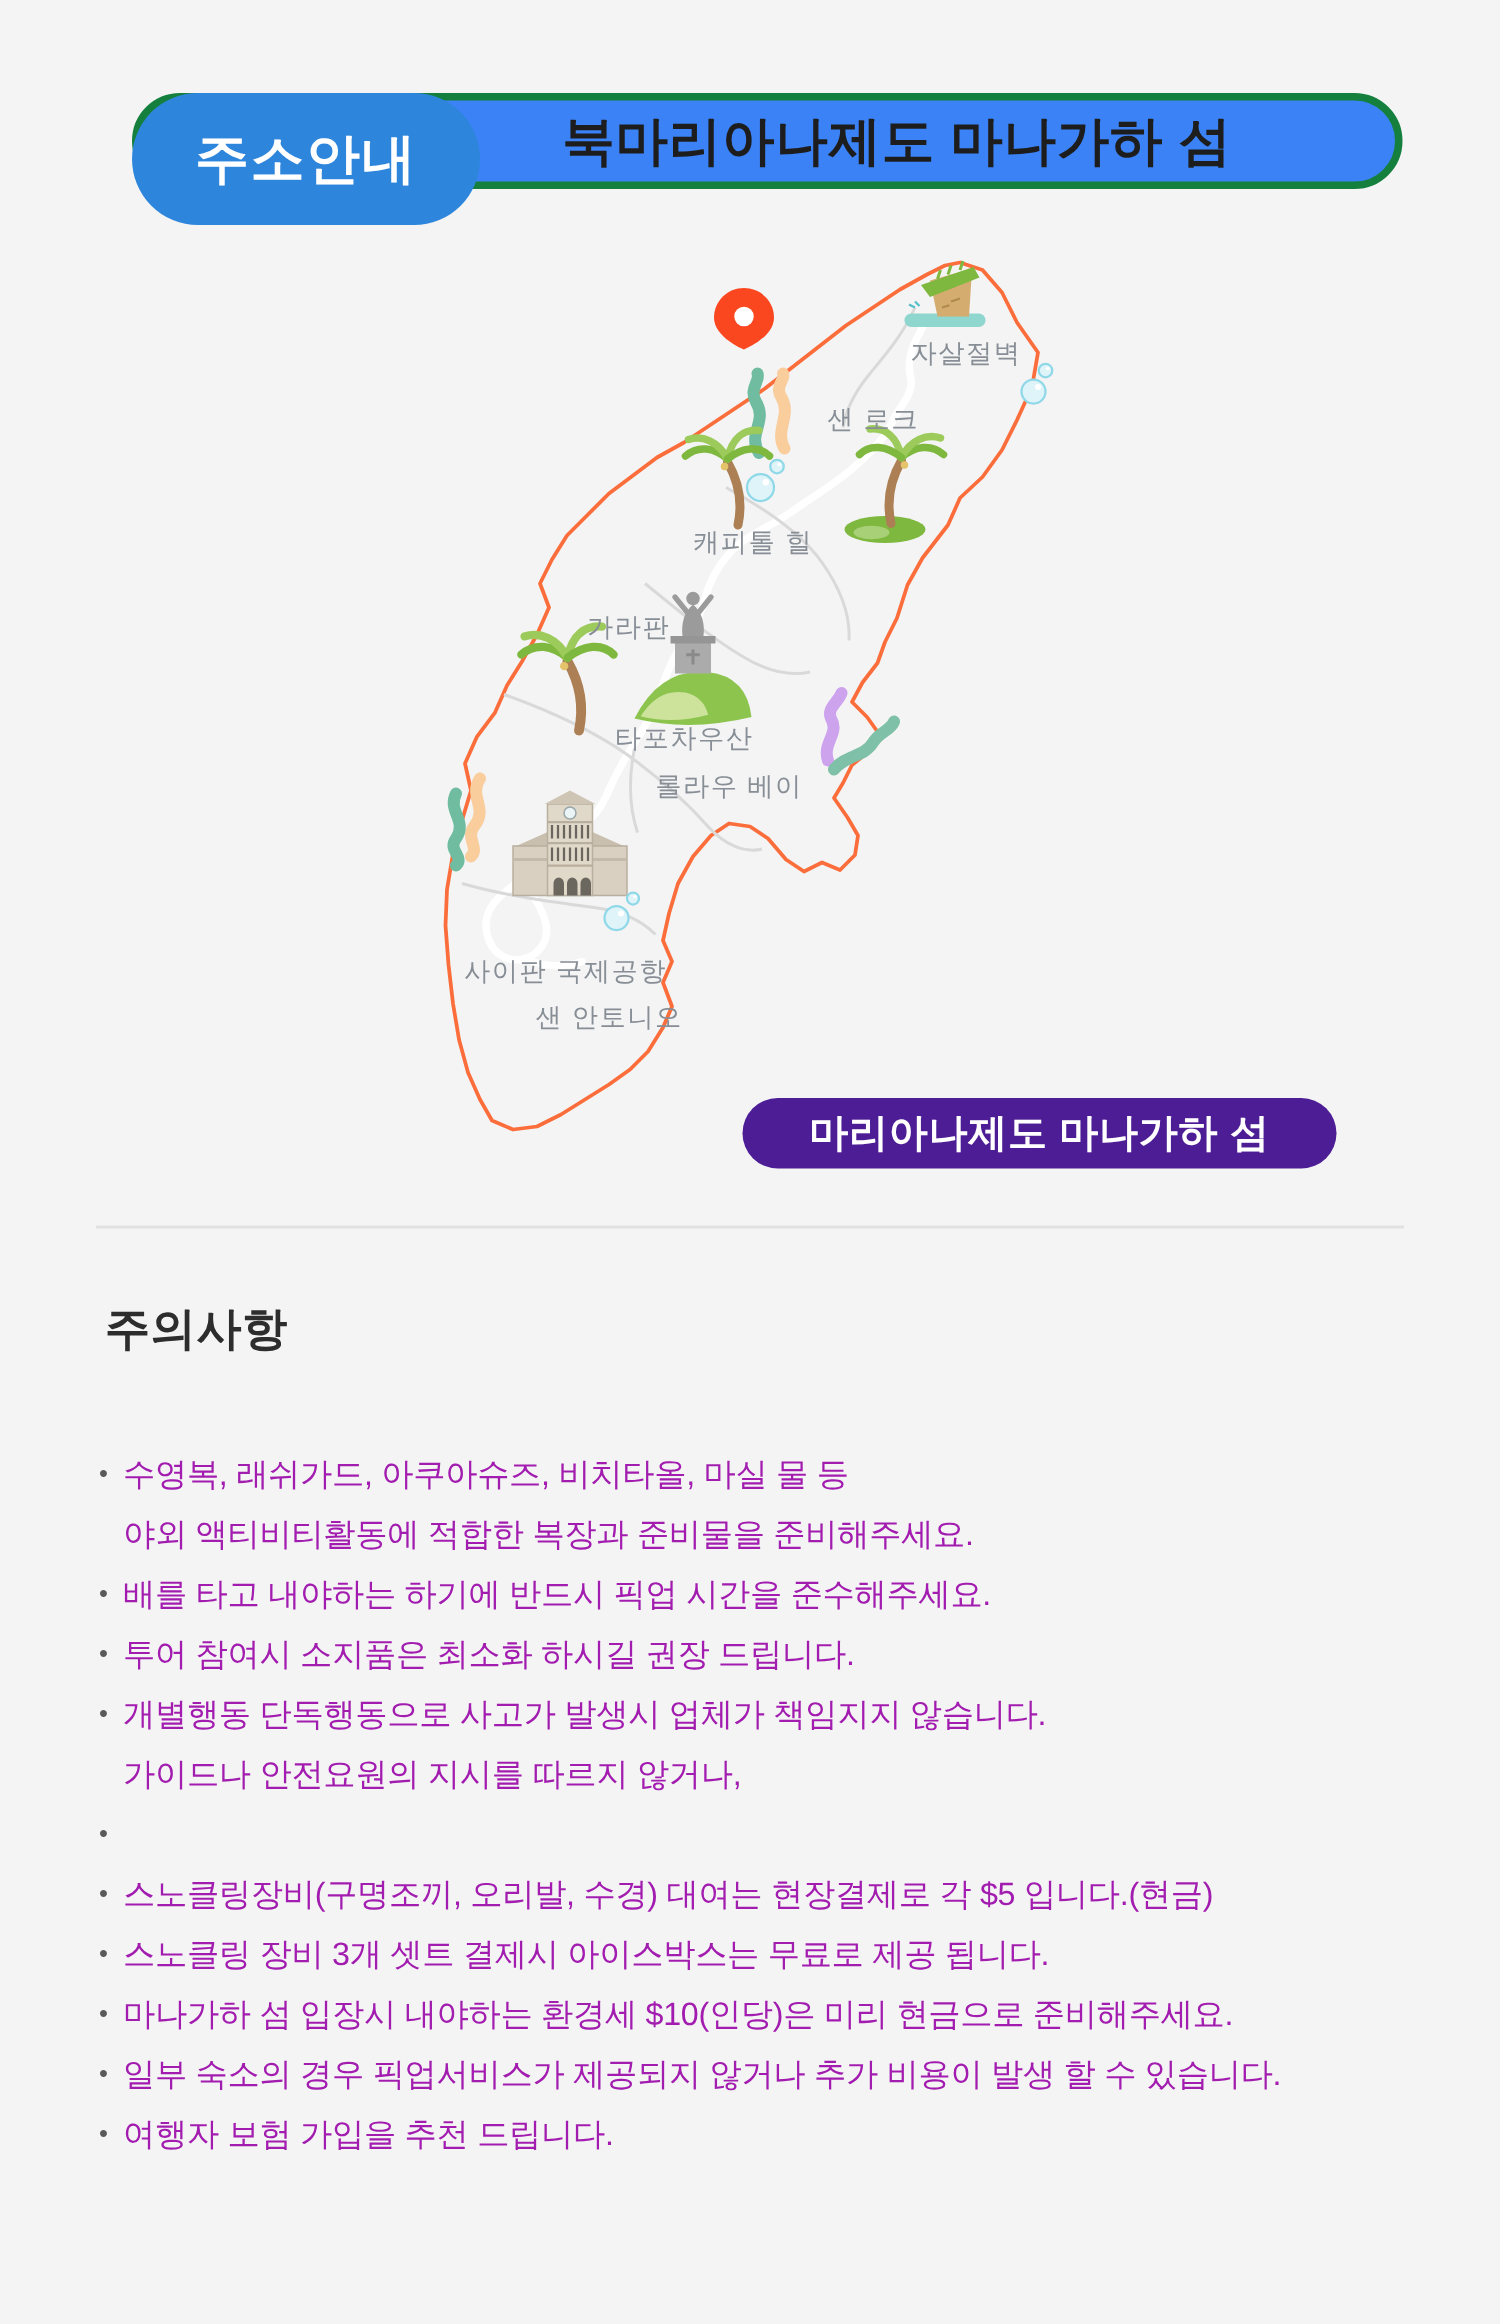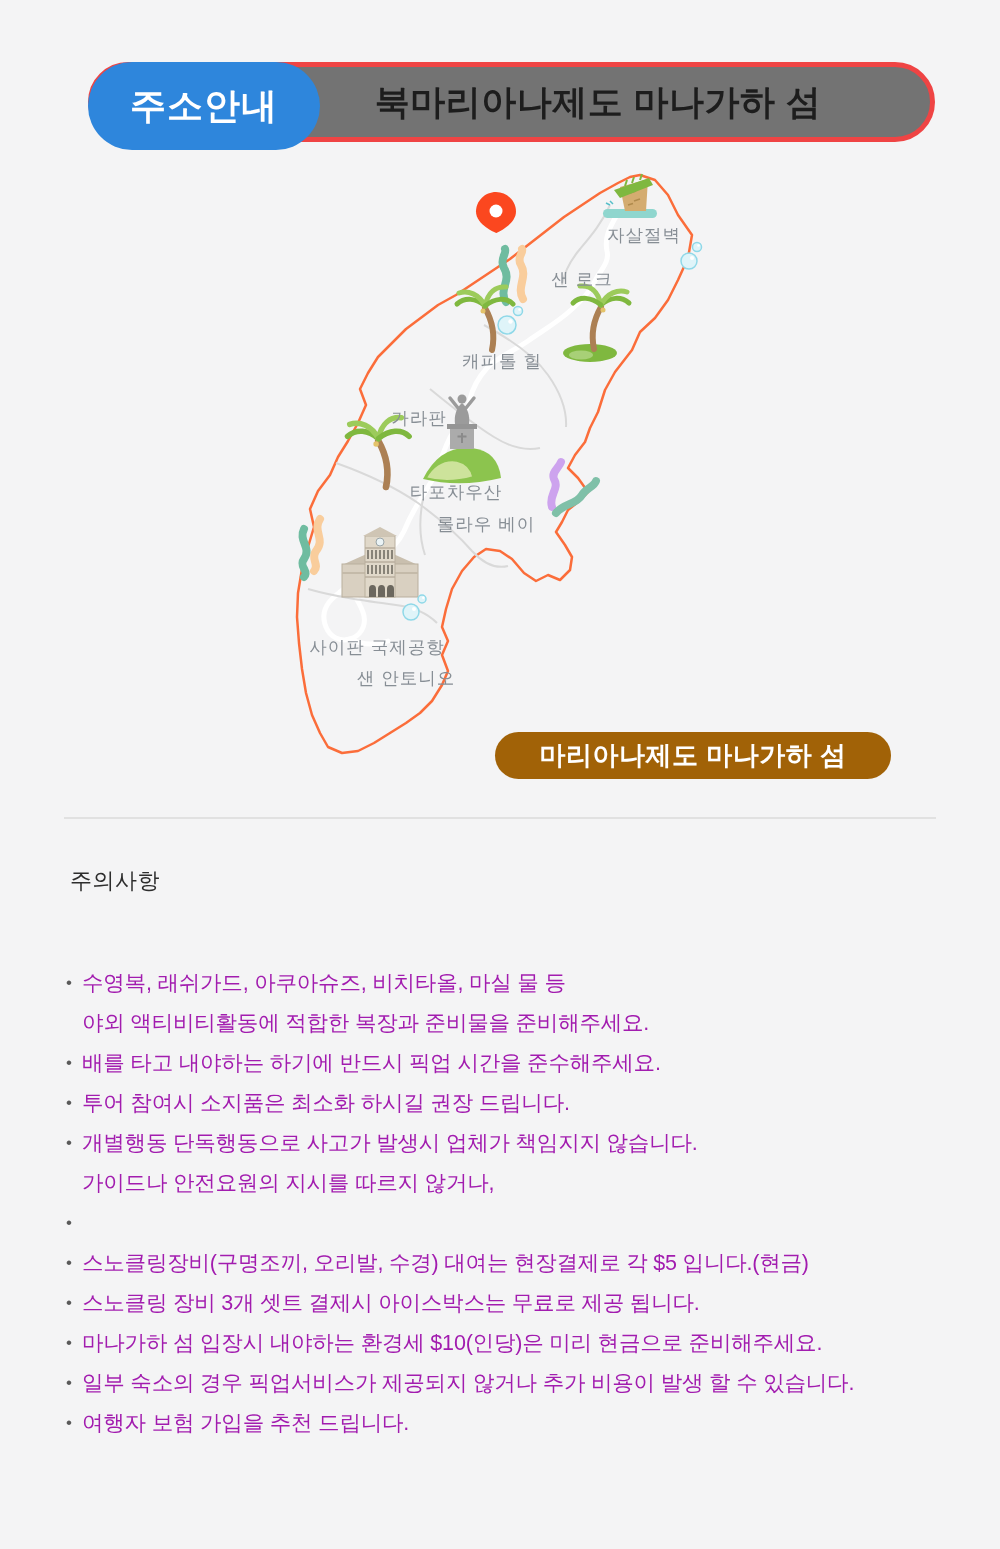--- a/index.html
+++ b/index.html
@@ -12,23 +12,23 @@
     position: relative;
     width: 1000px;
     height: 1549px;
     background: #f4f4f5;
     overflow: hidden;
   }
   
   .header-pill {
     position: absolute;
     left: 88px; top: 62px;
-    width: 847px; height: 80px;
-    background: #737373;
-    border: 5px solid #ef4444;
+    width: 847px; height: 64px;
+    background: #3b82f6;
+    border: 5px solid #15803d;
     border-radius: 48px;
   }
   .header-badge {
     position: absolute;
     left: -5px; top: -5px;
     width: 232px; height: 88px;
     background: #2e86dc;
     border-radius: 44px;
     display: flex; align-items: center; justify-content: center;
     color: #ffffff;
@@ -60,43 +60,43 @@
     font-size: 17.5px;
     font-weight: 500;
     fill: #878e95;
     letter-spacing: 1px;
     text-anchor: middle;
   }
   .island-badge {
     position: absolute;
     left: 495px; top: 567px;
     width: 396px; height: 47px;
-    background: #a16207;
+    background: #4c1d95;
     border-radius: 24px;
     display: flex; align-items: center; justify-content: center;
     color: #ffffff;
     font-size: 26px; font-weight: 700;
     letter-spacing: 0.5px;
   }
   
   .divider {
     position: absolute;
     left: 64px; top: 817px;
     width: 872px; height: 2px;
     background: #e1e1e1;
   }
   
   .notice {
     position: absolute;
     left: 70px; top: 866px;
     width: 880px;
   }
   .notice h2 {
-    font-size: 22px;
-    font-weight: 400;
+    font-size: 30px;
+    font-weight: 700;
     color: #2d2d2d;
     height: 37px;
     letter-spacing: 0.5px;
   }
   .notice ul {
     list-style: none;
     margin-top: 60px;
     margin-left: -4px;
   }
   .notice li {

